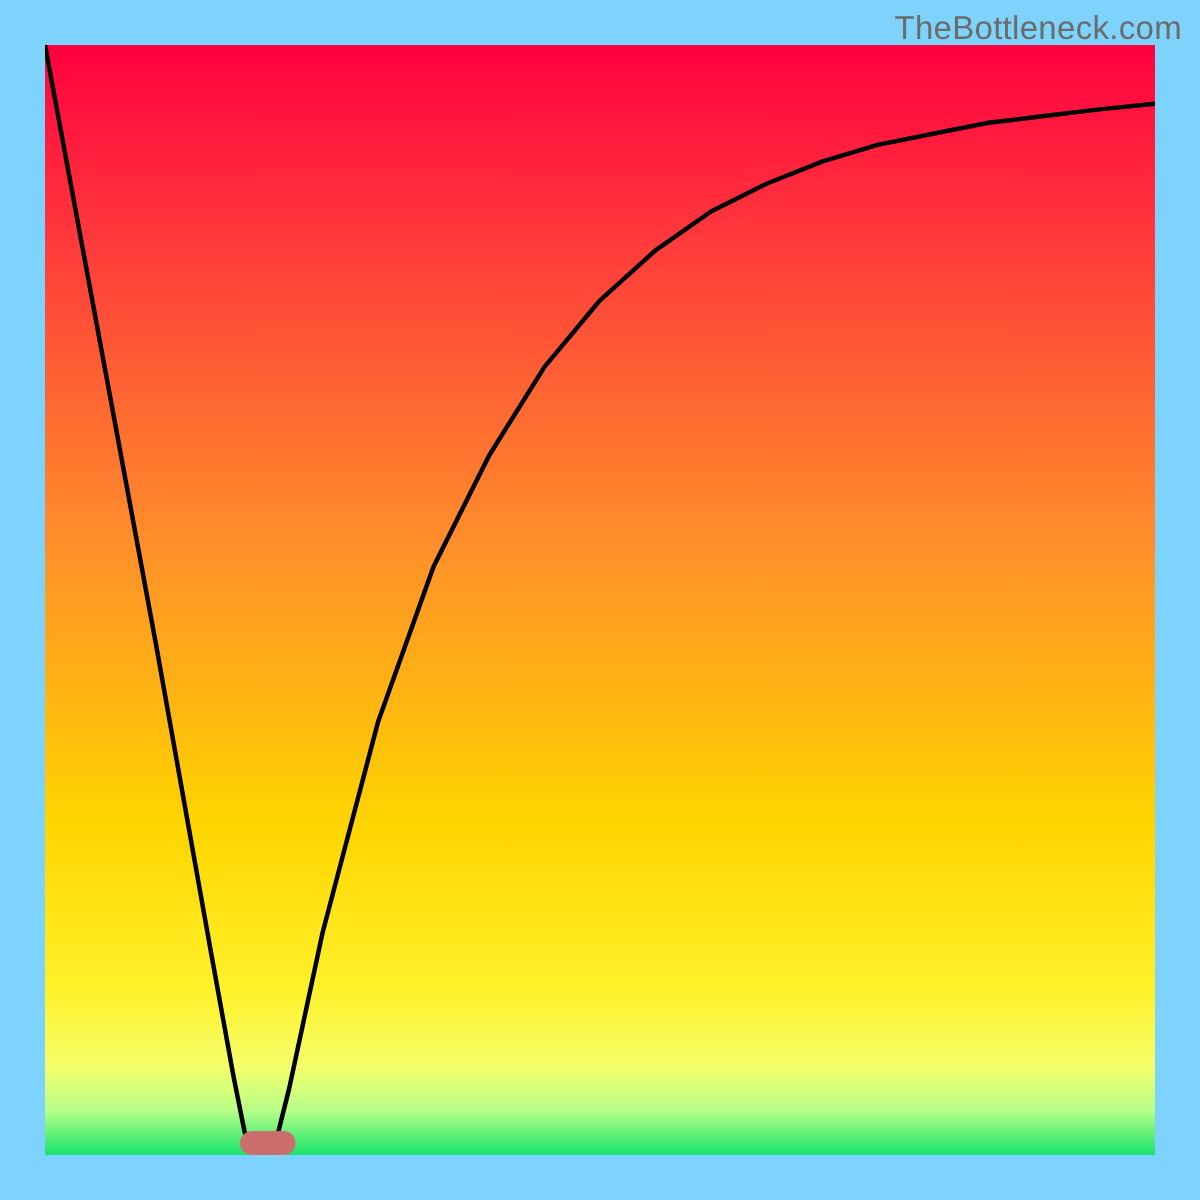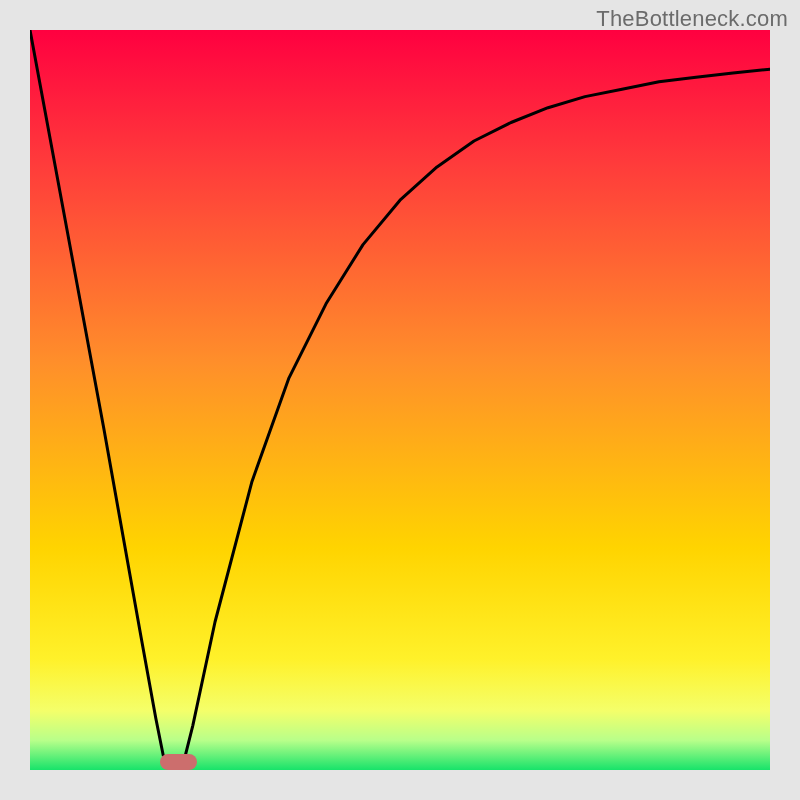--- a/index.html
+++ b/index.html
@@ -1,21 +1,21 @@
 <!DOCTYPE html>
 <html><head>
 <meta charset="utf-8">
 <style>
   * { margin: 0; padding: 0; box-sizing: border-box; }
   html, body { width: 800px; height: 800px; overflow: hidden; background: #000; }
   .frame {
     position: relative;
     width: 800px;
     height: 800px;
-    background: #e5e5e5;
+    background: #7dd3fc;
   }
   .plot-area {
     position: absolute;
     left: 30px;
     top: 30px;
     width: 740px;
     height: 740px;
     overflow: hidden;
   }
   .gradient {

